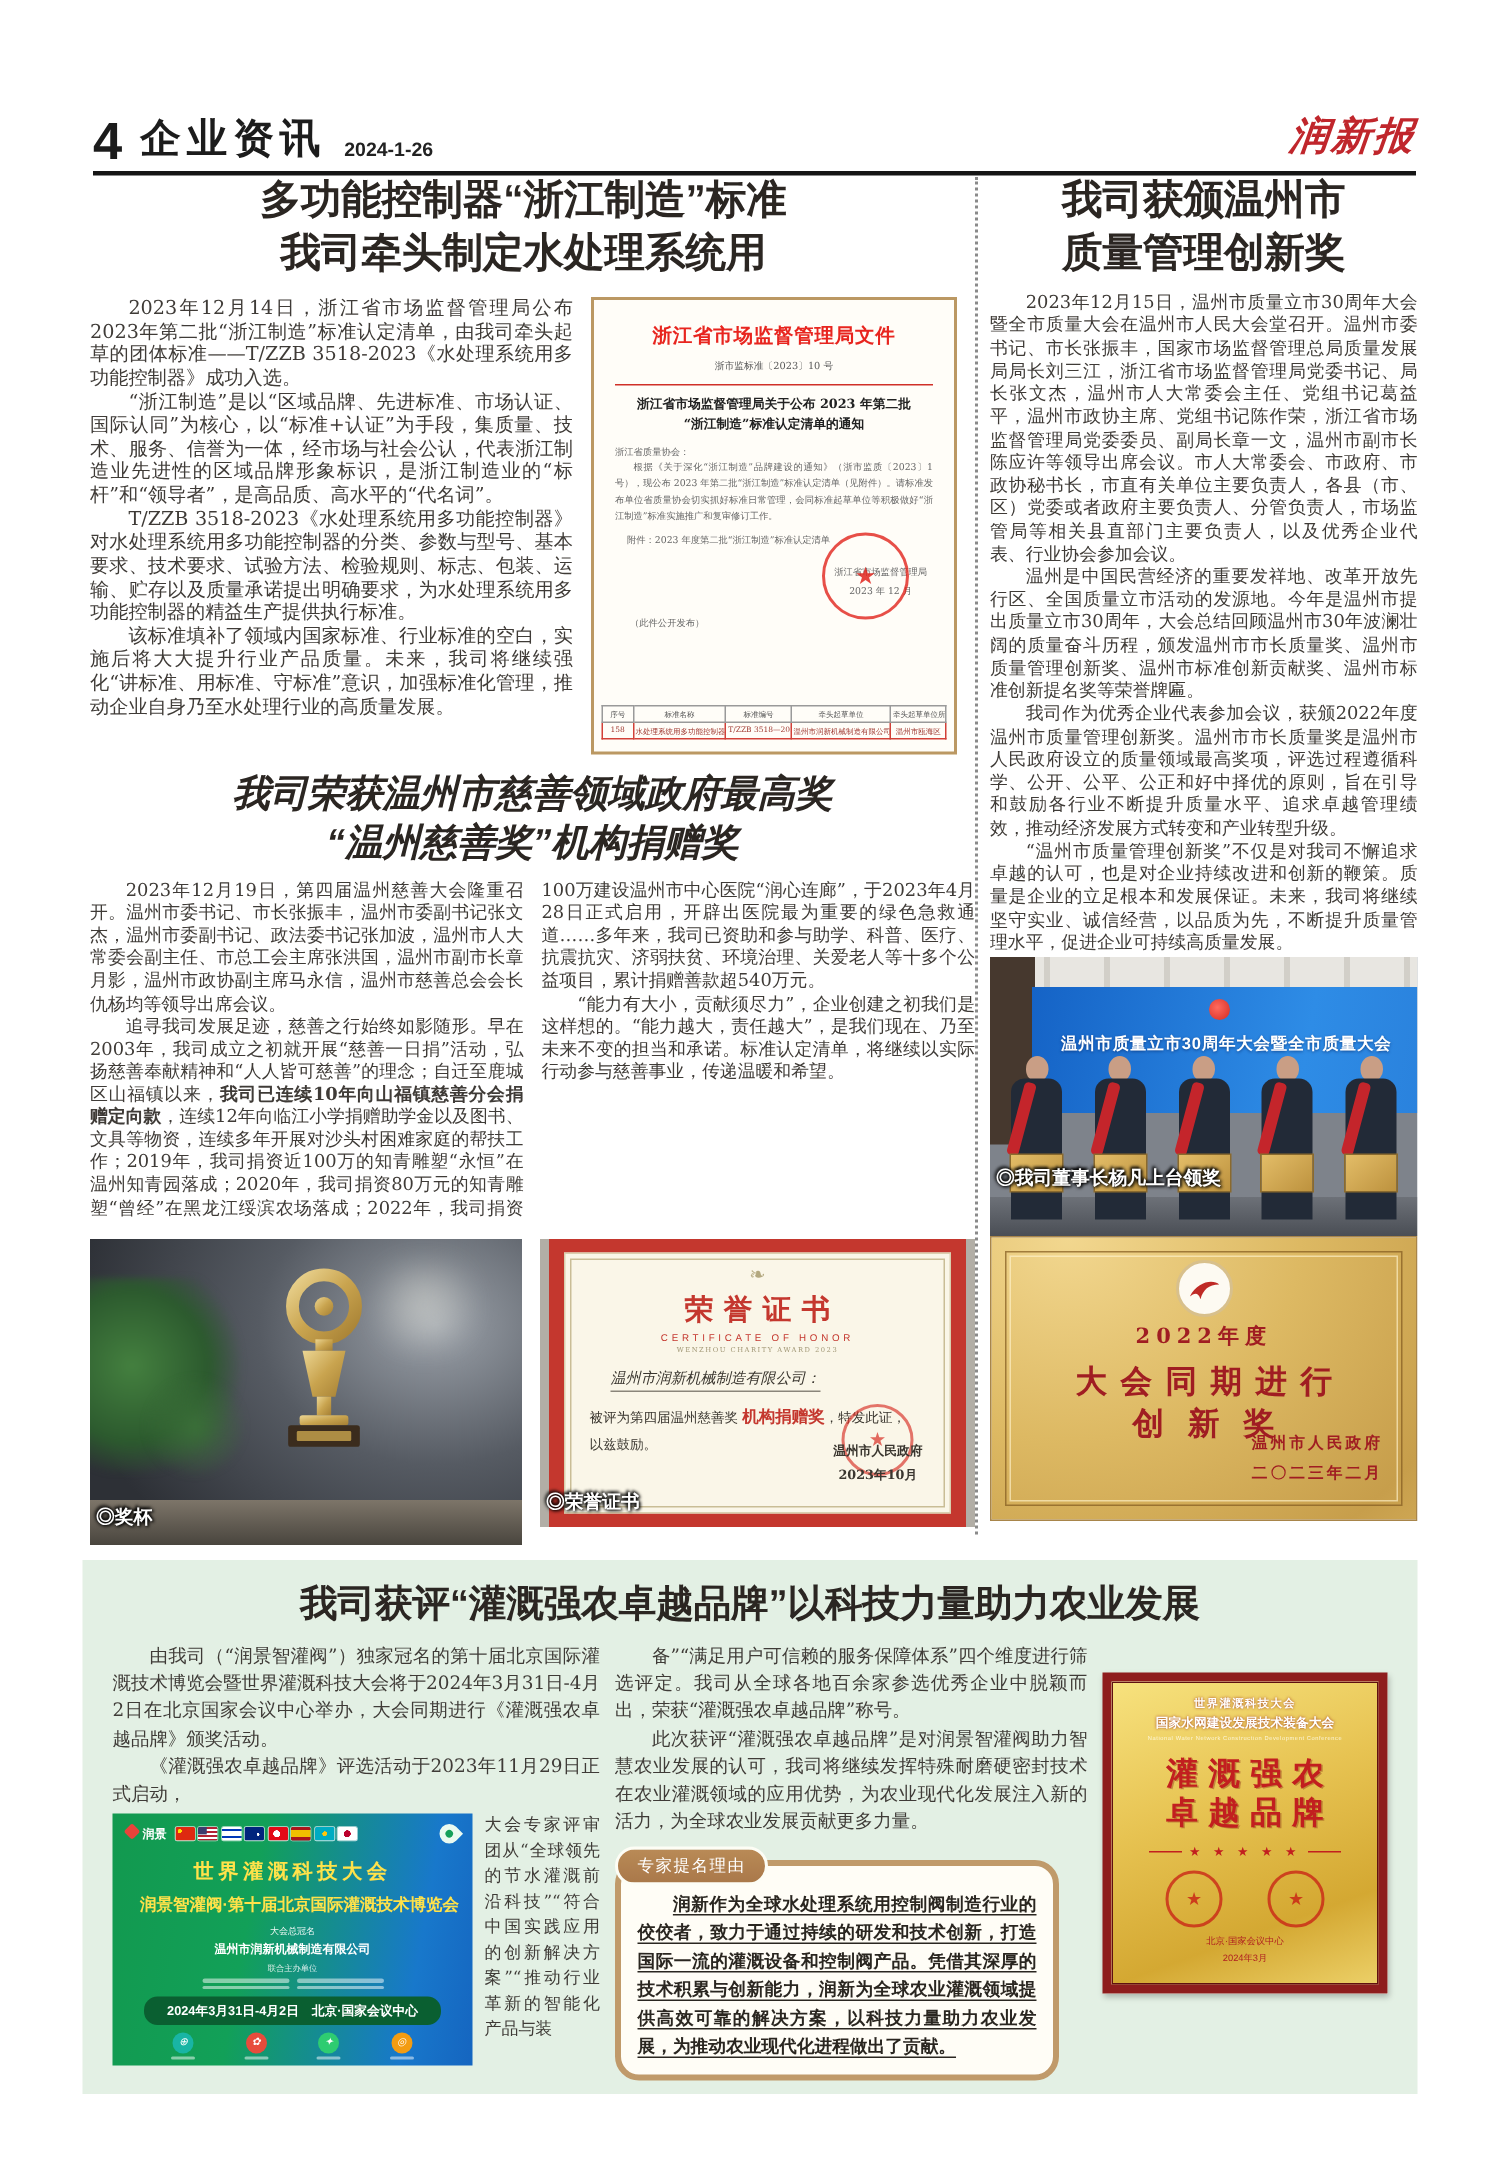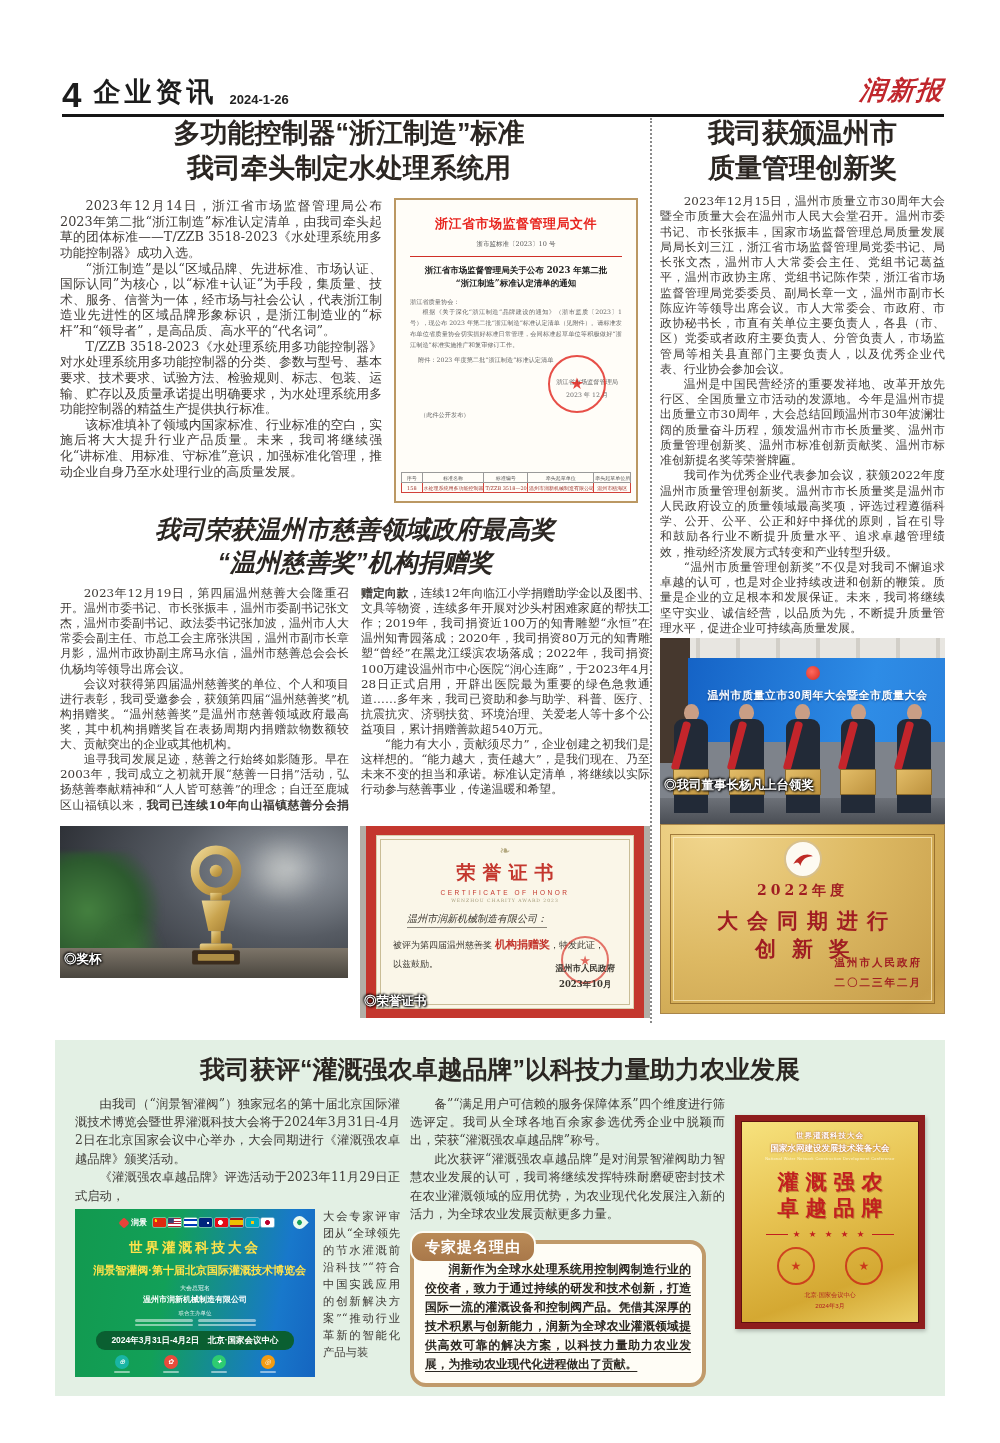--- a/index.html
+++ b/index.html
@@ -87,21 +87,21 @@
   .q-a2{color:#a01d22;font-size:21px;font-weight:bold;letter-spacing:16px;text-align:center;margin-top:0;text-indent:16px;}
   .q-iss{position:absolute;right:22px;bottom:20px;color:#a01d22;font-size:10.5px;font-weight:bold;
          letter-spacing:2px;text-align:center;line-height:1.9;}
   
   .art3{position:absolute;left:60px;top:513px;width:590px;}
   .art3 .atitle{font-size:25px;margin-bottom:8px;font-style:italic;}
   .cols{column-count:2;column-gap:12px;column-fill:auto;height:232px;overflow:hidden;
         font-size:11.9px;line-height:1.27;}
   .a3photos{display:flex;gap:12px;margin-top:8px;}
   
-  .trophy{position:relative;width:288px;height:152px;overflow:hidden;
+  .trophy{position:relative;width:288px;height:204px;overflow:hidden;
           background:radial-gradient(85% 95% at 80% 28%,#9ba1a9 0%,#565b63 48%,#2d3036 100%);}
   .plant{position:absolute;left:-14px;top:26px;width:120px;height:130px;filter:blur(2px);
          background:radial-gradient(circle at 35% 45%,#44803f 0%,#2c5a2e 48%,transparent 70%);}
   .plant2{position:absolute;left:30px;top:90px;width:80px;height:70px;filter:blur(2px);
           background:radial-gradient(circle at 50% 50%,#3a6f38 0%,transparent 65%);}
   .t-table{position:absolute;bottom:0;left:0;right:0;height:30px;background:linear-gradient(#7d7569,#49453e);}
   .t-glow{position:absolute;right:20px;top:14px;width:90px;height:60px;filter:blur(8px);
           background:radial-gradient(circle,rgba(235,235,225,.5),transparent 70%);}
   .t-svg{position:absolute;left:54%;top:14px;transform:translateX(-50%);}
   
@@ -132,21 +132,21 @@
   .bleft p{margin:0;}
   .bposter-row{display:flex;gap:8px;margin-top:4px;}
   .bnarrow{flex:1;font-size:11.3px;line-height:1.5;text-align:justify;overflow:hidden;color:#3f3b37;}
   .bright{width:515px;font-size:12.3px;line-height:1.5;}
   .bright p{margin:0;}
   
   .poster{width:240px;height:168px;flex-shrink:0;position:relative;box-sizing:border-box;padding:7px 9px;
           background:linear-gradient(100deg,#12994f 0%,#12a058 38%,#1878cb 82%,#1565c0 100%);
           color:#fff;font-family:"Liberation Sans",sans-serif;overflow:hidden;}
   .p-top{display:flex;align-items:center;gap:2.5px;}
-  .p-brand{display:flex;align-items:center;gap:3px;font-size:8px;font-weight:bold;margin-right:3px;margin-left:36px;}
+  .p-brand{display:flex;gap:3px;font-size:8px;font-weight:bold;margin-right:3px;}
   .p-diamond{width:8px;height:8px;background:#e8433a;transform:rotate(45deg);border-radius:2px;}
   .flag{width:13px;height:9px;border-radius:1px;box-shadow:0 0 0 .5px rgba(255,255,255,.75);}
   .f-cn{background:radial-gradient(circle at 22% 30%,#ffde00 0 1.3px,transparent 1.4px),#de2910;}
   .f-us{background:linear-gradient(#3c3b6e,#3c3b6e) left top/45% 55% no-repeat,
         repeating-linear-gradient(180deg,#b22234 0 1.3px,#fff 1.3px 2.6px);}
   .f-il{background:linear-gradient(180deg,#fff 0 16%,#0038b8 16% 30%,#fff 30% 70%,#0038b8 70% 84%,#fff 84%);}
   .f-au{background:radial-gradient(circle at 70% 55%,#fff 0 .8px,transparent 1px),#00247d;}
   .f-tr{background:radial-gradient(circle at 42% 50%,#fff 0 2.2px,transparent 2.4px),#e30a17;}
   .f-es{background:linear-gradient(180deg,#aa151b 0 25%,#f1bf00 25% 75%,#aa151b 75%);}
   .f-kz{background:radial-gradient(circle at 50% 50%,#fec50c 0 1.5px,transparent 1.7px),#00abc2;}
@@ -165,21 +165,21 @@
           font-size:8.5px;font-weight:bold;text-align:center;padding:3px 0;}
   .p-icons{display:flex;justify-content:space-around;margin-top:5px;padding:0 14px;}
   .p-ic{display:flex;flex-direction:column;align-items:center;gap:2px;}
   .p-circ{width:14px;height:14px;border-radius:50%;display:flex;align-items:center;justify-content:center;
           color:#fff;font-size:7px;}
   .p-lbl{width:16px;height:2px;background:rgba(255,255,255,.5);border-radius:1px;}
   
   .expert{position:relative;display:flow-root;width:296px;box-sizing:border-box;margin-top:16px;
           border:4px solid #c09a6a;border-radius:16px;background:#fffdf6;padding:16px 11px 9px;}
   .ex-tab{position:absolute;top:-13px;left:-4px;background:linear-gradient(#b98a56,#a9784a);color:#fff;
-          font-weight:bold;font-size:15px;padding:3px 13px;border-radius:13px;border:2px solid #fdfdf5;
+          font-weight:normal;font-size:11px;padding:3px 13px;border-radius:13px;border:2px solid #fdfdf5;
           font-family:"Liberation Sans",sans-serif;letter-spacing:1px;}
   .ex-body{font-size:11.8px;font-weight:bold;color:#2a2620;line-height:1.62;text-align:justify;
            font-family:"Liberation Sans",sans-serif;text-decoration:underline;text-underline-offset:3px;
            text-indent:2em;margin:0;}
   
   .rplaque{float:right;width:190px;height:214px;margin:20px 0 6px 10px;box-sizing:border-box;
            border:6px solid #8e1d1d;box-shadow:inset 0 0 0 1px #5f1010,1px 2px 4px rgba(0,0,0,.25);
            background:linear-gradient(160deg,#f7e27e 0%,#e7c352 40%,#d4a832 76%,#ecd068 100%);
            text-align:center;padding-top:9px;position:relative;font-family:"Liberation Sans",sans-serif;}
   .r-l1{font-size:7.5px;color:#fff;font-weight:bold;letter-spacing:1px;text-shadow:0 0 2px rgba(140,20,10,.8);}
@@ -351,21 +351,20 @@
     </figure>
   </section>
 
   <section class="art3">
     <h1 class="atitle">
       <span style="display:block">我司荣获温州市慈善领域政府最高奖</span>
       <span style="display:block">“温州慈善奖”机构捐赠奖</span>
     </h1>
     <div class="cols btext">
       <p>2023年12月19日，第四届温州慈善大会隆重召开。温州市委书记、市长张振丰，温州市委副书记张文杰，温州市委副书记、政法委书记张加波，温州市人大常委会副主任、市总工会主席张洪国，温州市副市长章月影，温州市政协副主席马永信，温州市慈善总会会长仇杨均等领导出席会议。</p>
-      <p>会议对获得第四届温州慈善奖的单位、个人和项目进行表彰，我司受邀参会，获颁第四届“温州慈善奖”机构捐赠奖。“温州慈善奖”是温州市慈善领域政府最高奖，其中机构捐赠奖旨在表扬周期内捐赠款物数额较大、贡献突出的企业或其他机构。</p>
       <p><span>追寻我司发展足迹，慈善之行始终如影随形。早在2003年，我司成立之初就开展“慈善一日捐”活动，弘扬慈善奉献精神和“人人皆可慈善”的理念；自迁至鹿城区山福镇以来，</span><b>我司已连续10年向山福镇慈善分会捐赠定向款</b><span>，连续12年向临江小学捐赠助学金以及图书、文具等物资，连续多年开展对沙头村困难家庭的帮扶工作；2019年，我司捐资近100万的知青雕塑“永恒”在温州知青园落成；2020年，我司捐资80万元的知青雕塑“曾经”在黑龙江绥滨农场落成；2022年，我司捐资100万建设温州市中心医院“润心连廊”，于2023年4月28日正式启用，开辟出医院最为重要的绿色急救通道……多年来，我司已资助和参与助学、科普、医疗、抗震抗灾、济弱扶贫、环境治理、关爱老人等十多个公益项目，累计捐赠善款超540万元。</span></p>
       <p>“能力有大小，贡献须尽力”，企业创建之初我们是这样想的。“能力越大，责任越大”，是我们现在、乃至未来不变的担当和承诺。标准认定清单，将继续以实际行动参与慈善事业，传递温暖和希望。</p>
     </div>
     <div class="a3photos">
 
       <figure class="trophy" style="margin:0">
         <div class="plant"></div>
         <div class="plant2"></div>
         <div class="t-glow"></div>
         <div class="t-table"></div>

